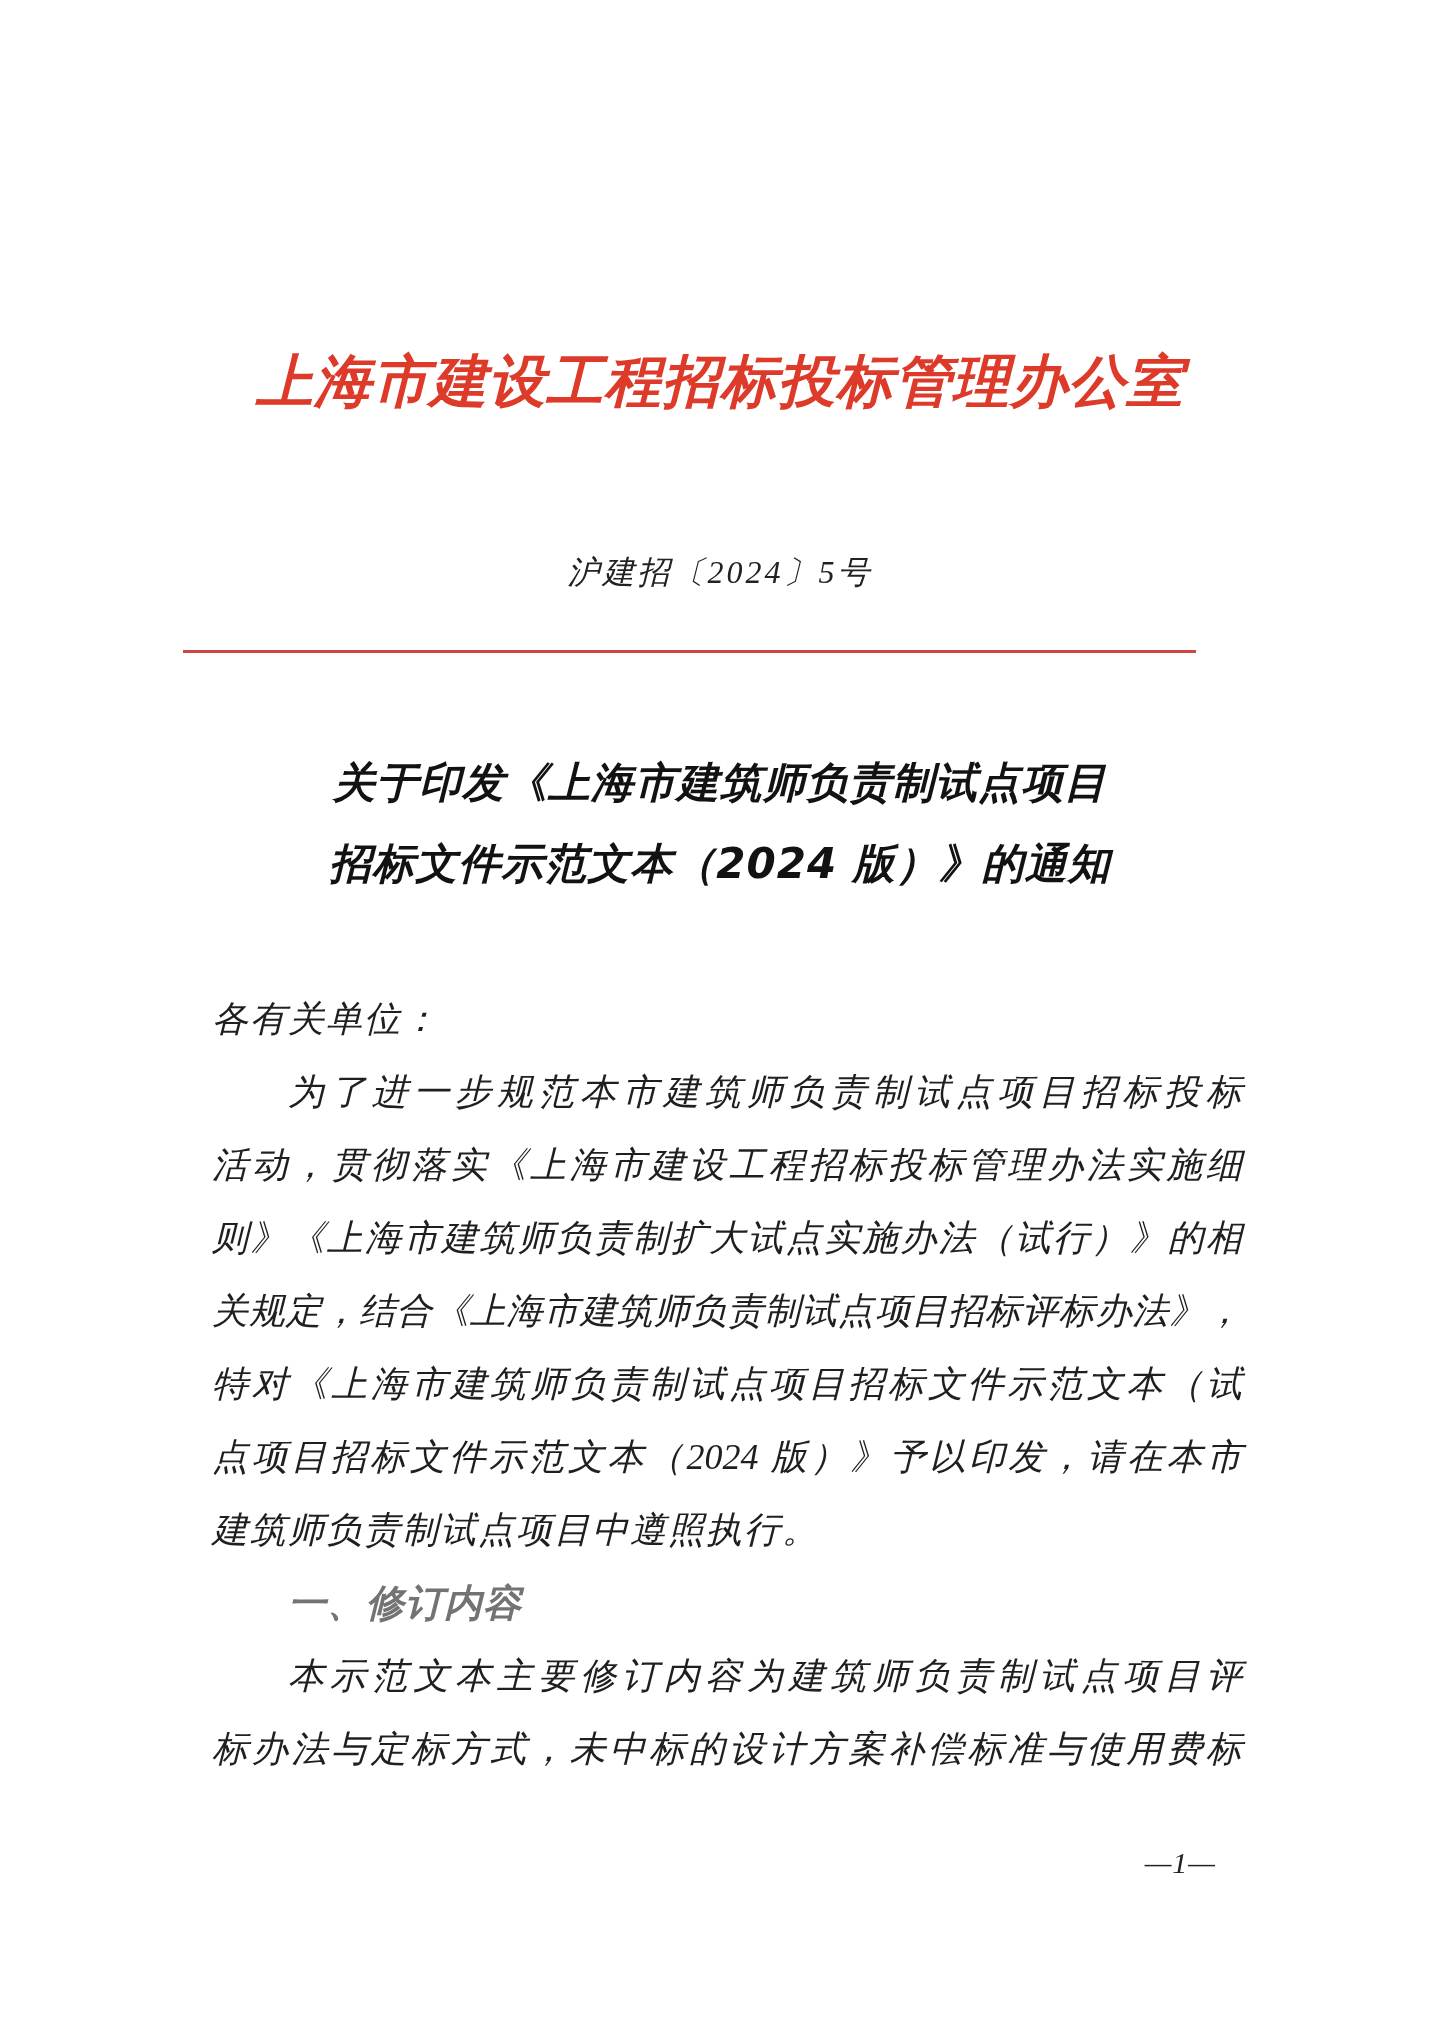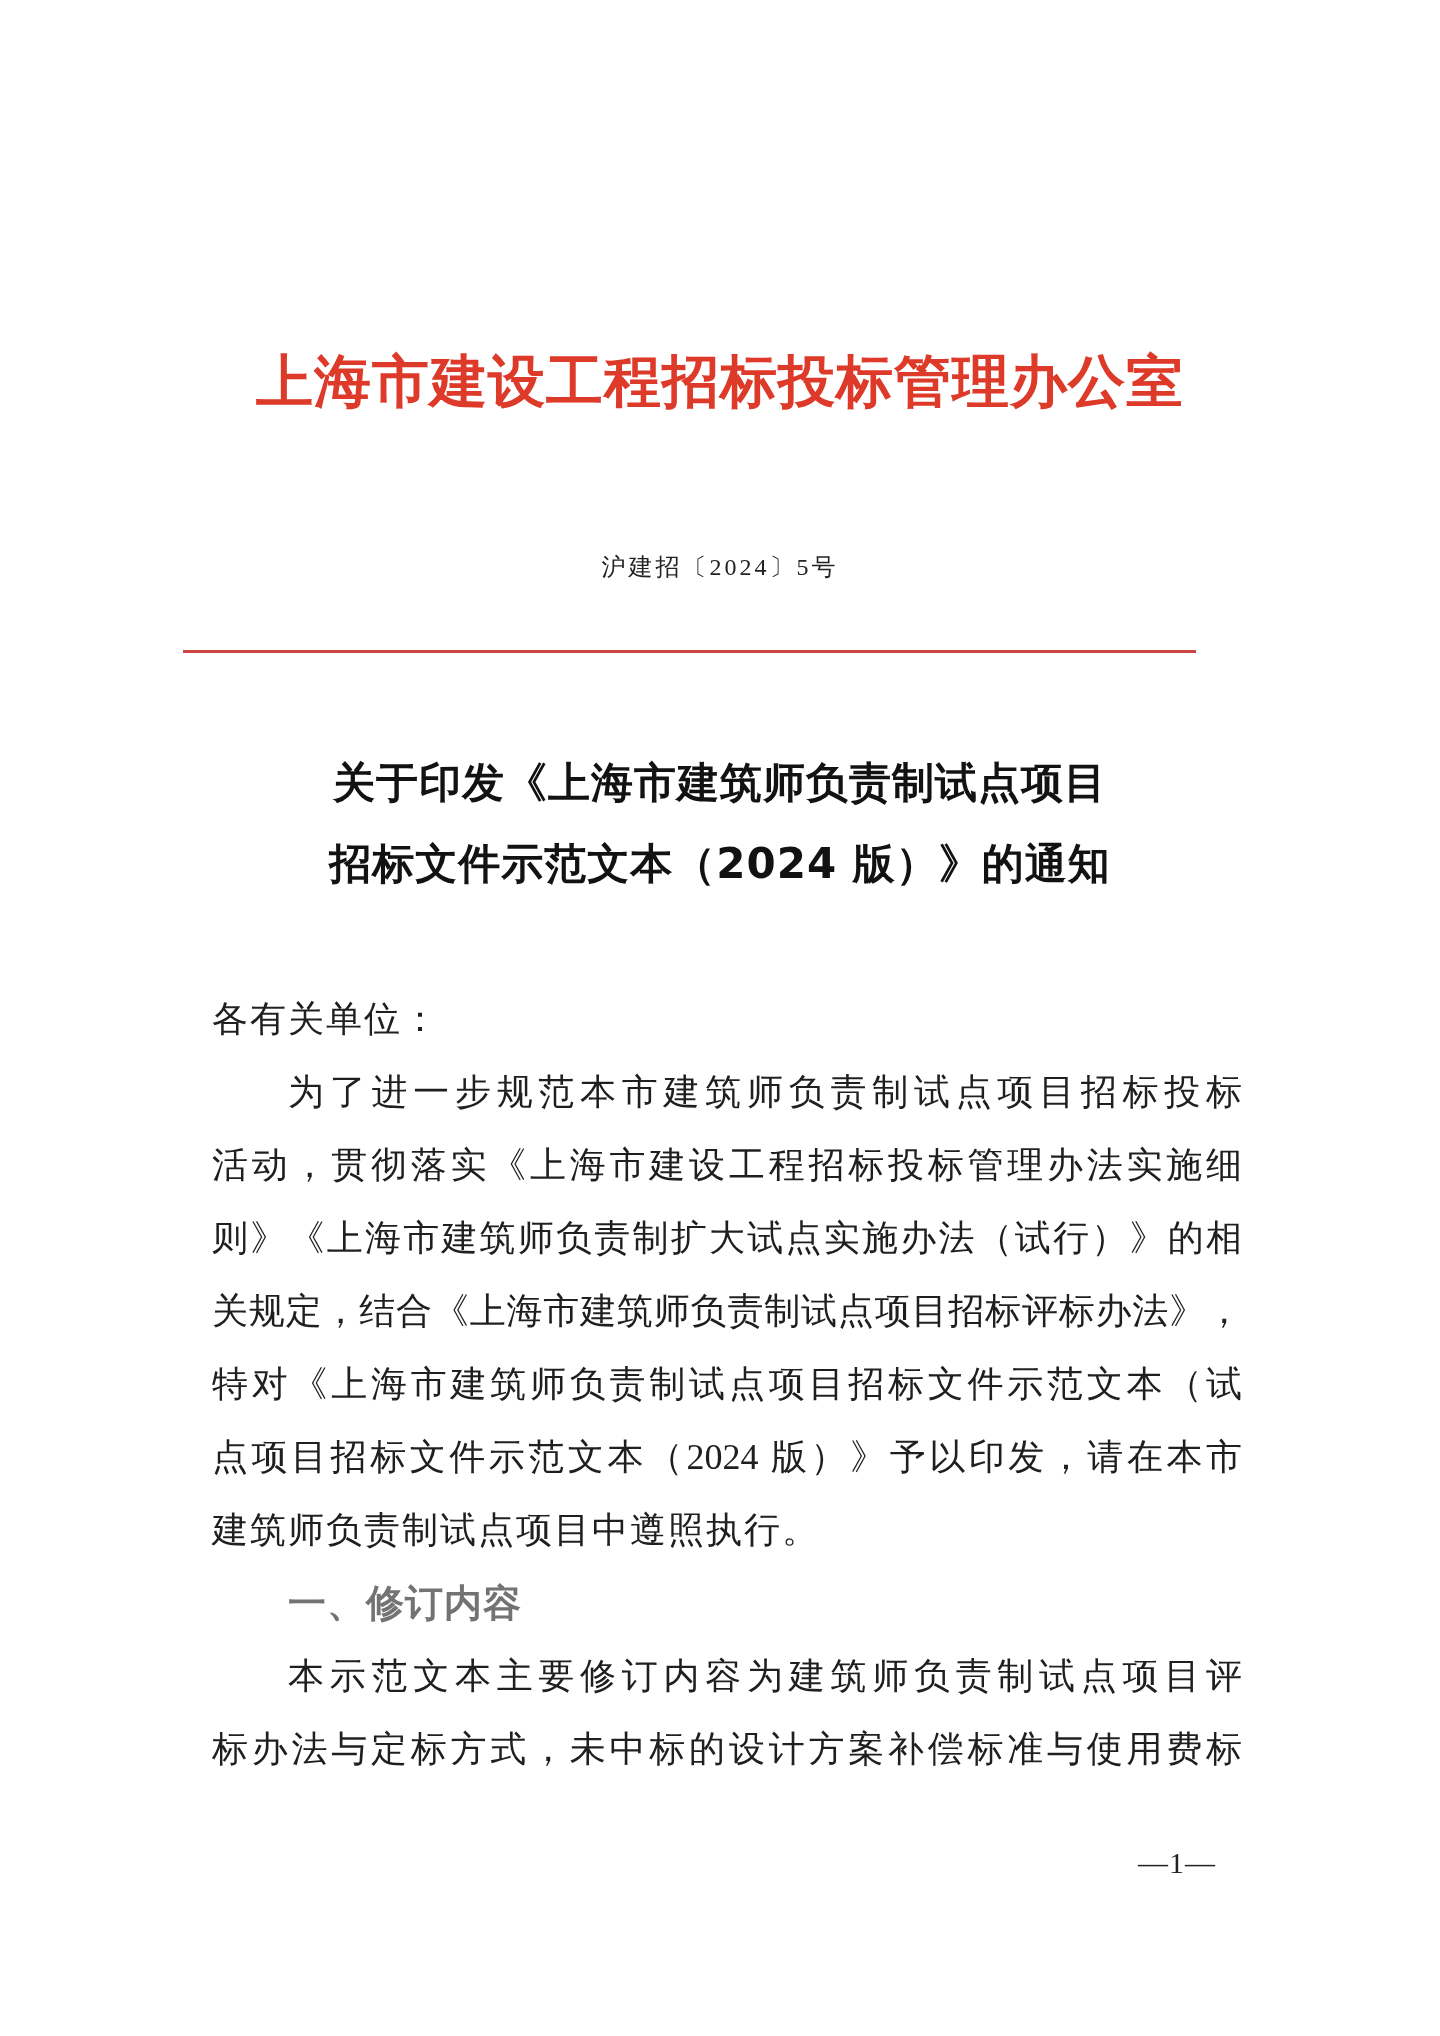--- a/index.html
+++ b/index.html
@@ -8,20 +8,21 @@
     background: #ffffff;
   }
   .page {
     position: relative;
     width: 1440px;
     height: 2036px;
     background: #ffffff;
     overflow: hidden;
     font-family: "Liberation Serif", "DejaVu Serif", serif;
     color: #1f1f1f;
+    font-style: italic;
   }
   
   .masthead {
     position: absolute;
     top: 344px;
     left: 0;
     width: 100%;
     text-align: center;
     font-family: "DejaVu Sans", "Liberation Sans", sans-serif;
     font-weight: bold;
@@ -30,21 +31,21 @@
     color: #dd3a2a;
     white-space: nowrap;
   }
   
   .doc-number {
     position: absolute;
     top: 551px;
     left: 0;
     width: 100%;
     text-align: center;
-    font-size: 24px;
+    font-size: 32px;
     letter-spacing: 3px;
     color: #222;
     white-space: nowrap;
   }
   
   .red-line {
     position: absolute;
     top: 650px;
     left: 183px;
     width: 1013px;

